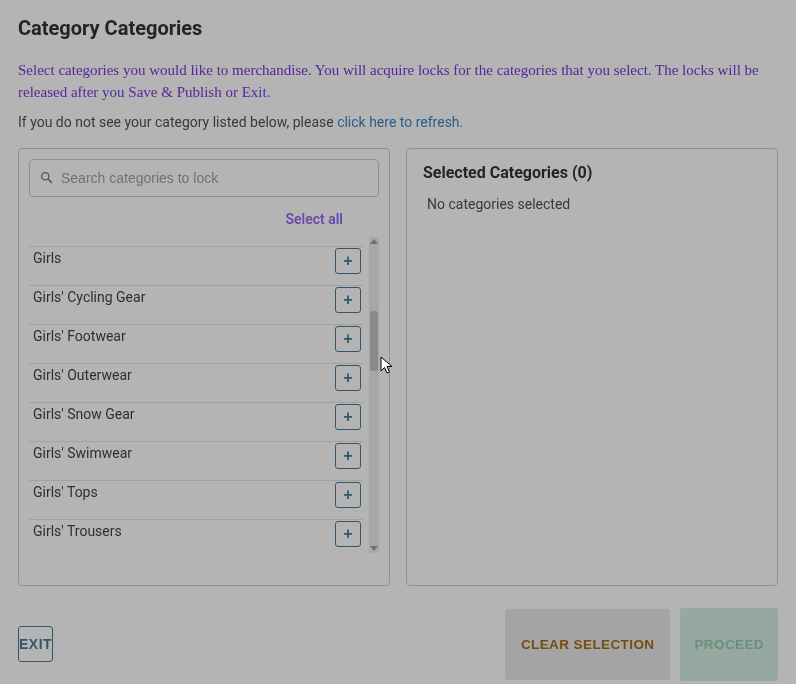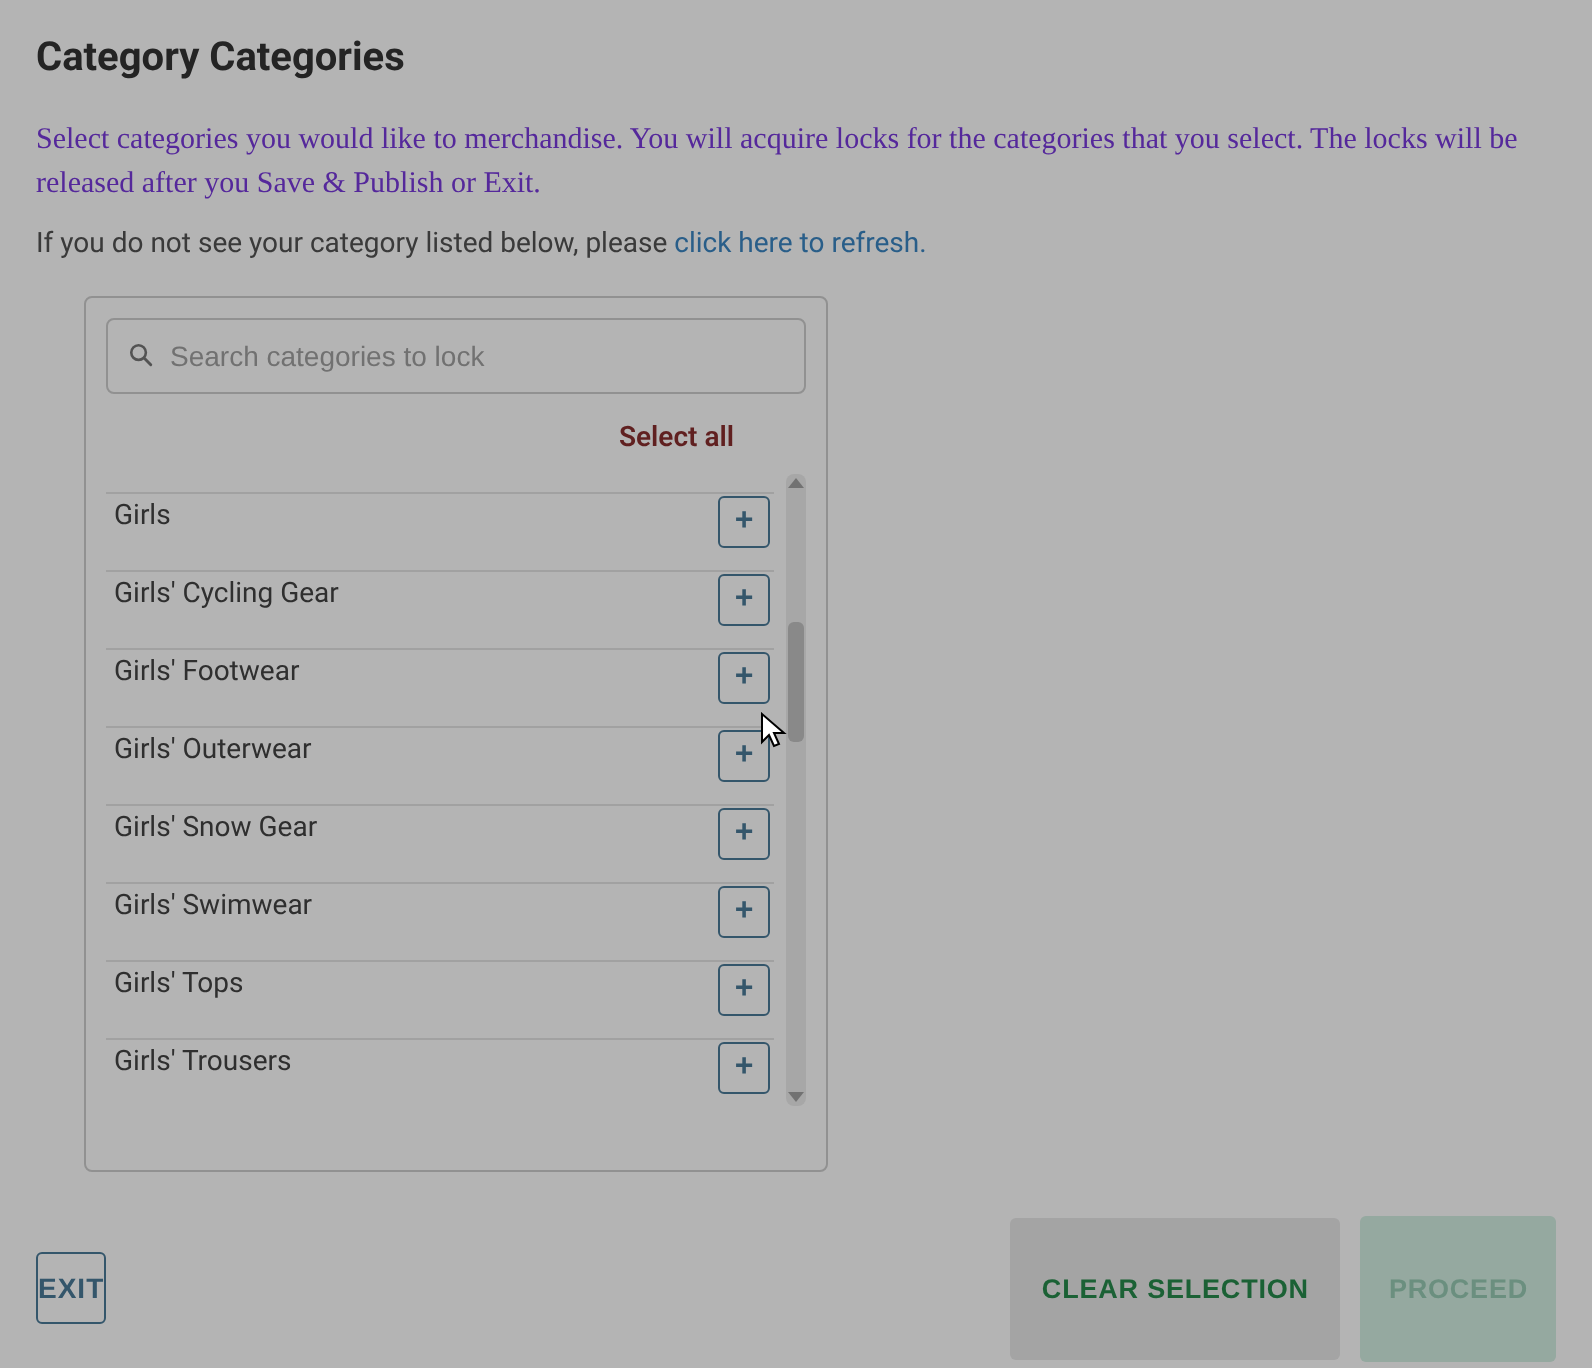--- a/index.html
+++ b/index.html
@@ -42,21 +42,20 @@
   .panels {
     display: flex;
     gap: 16px;
   }
   .panel {
     border: 1px solid #c9c9c9;
     border-radius: 4px;
     background: #fff;
     height: 438px;
     position: relative;
-    margin-left: 24px;
   }
   .panel-left { width: 372px; padding: 10px; }
   .panel-right { width: 372px; padding: 14px 16px; }
   .search-wrap {
     border: 1px solid #c9c9c9;
     border-radius: 4px;
     height: 38px;
     display: flex;
     align-items: center;
     padding: 0 10px;
@@ -76,21 +75,21 @@
     color: #333;
     background: transparent;
   }
   .search-input::placeholder { color: #999; }
   .select-all-row {
     display: flex;
     justify-content: flex-end;
     padding: 14px 36px 10px 6px;
   }
   .select-all {
-    color: #7f1d1d;
+    color: #8b5cf6;
     font-size: 14px;
     font-weight: 600;
     cursor: pointer;
   }
   .list-area {
     position: relative;
     height: 316px;
     display: flex;
   }
   .list {
@@ -185,21 +184,21 @@
     font-weight: 700;
     letter-spacing: 0.5px;
     padding: 9px 0;
     border-radius: 3px;
     cursor: pointer;
   }
   .footer-right { display: flex; gap: 10px; align-items: center;}
   .clear-btn {
     background: #e6e6e6;
     border: none;
-    color: #15803d;
+    color: #a16207;
     font-size: 13.5px;
     font-weight: 700;
     letter-spacing: 0.4px;
     padding: 28px 16px;
     border-radius: 3px;
     cursor: pointer;
     margin-left: 24px;
   }
   .proceed-btn {
     background: #cfeee0;
@@ -300,20 +299,24 @@
           </div>
         </div>
         <div class="scroll-track">
           <div class="scroll-arrow up"></div>
           <div class="scroll-thumb"></div>
           <div class="scroll-arrow down"></div>
         </div>
       </div>
     </div>
 
+    <div class="panel panel-right">
+      <h2>Selected Categories (0)</h2>
+      <div class="empty-msg">No categories selected</div>
+    </div>
   </div>
 
   <div class="footer">
     <button class="exit-btn">EXIT</button>
     <div class="footer-right">
       <button class="clear-btn">CLEAR SELECTION</button>
       <button class="proceed-btn">PROCEED</button>
     </div>
   </div>
 

